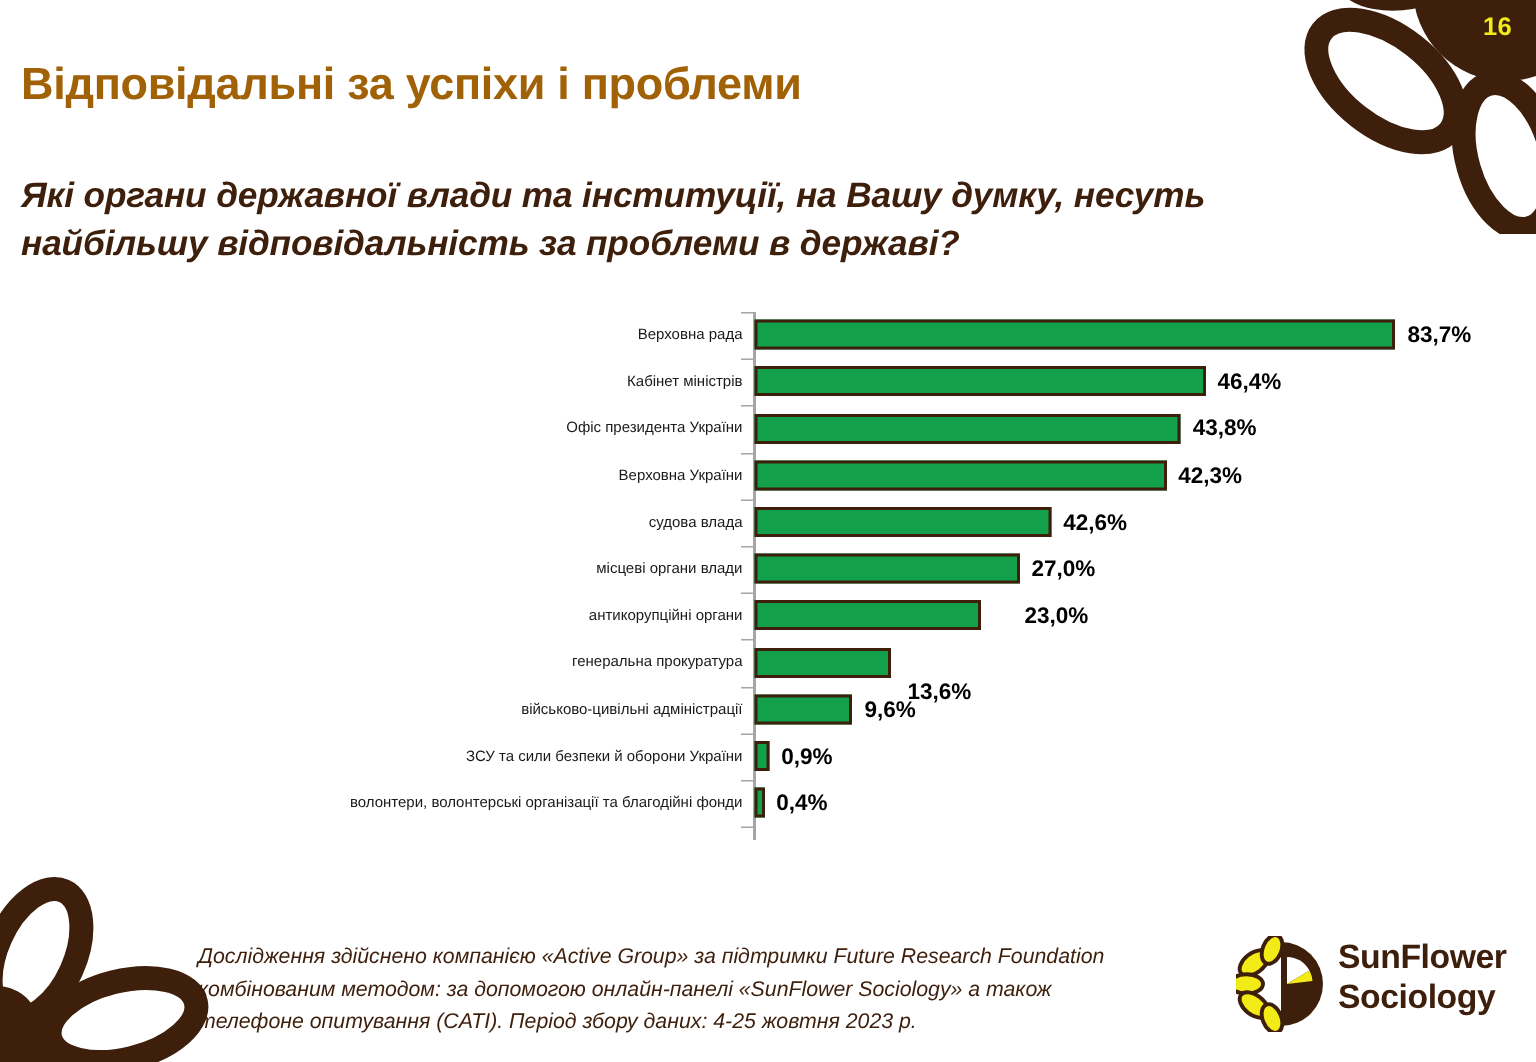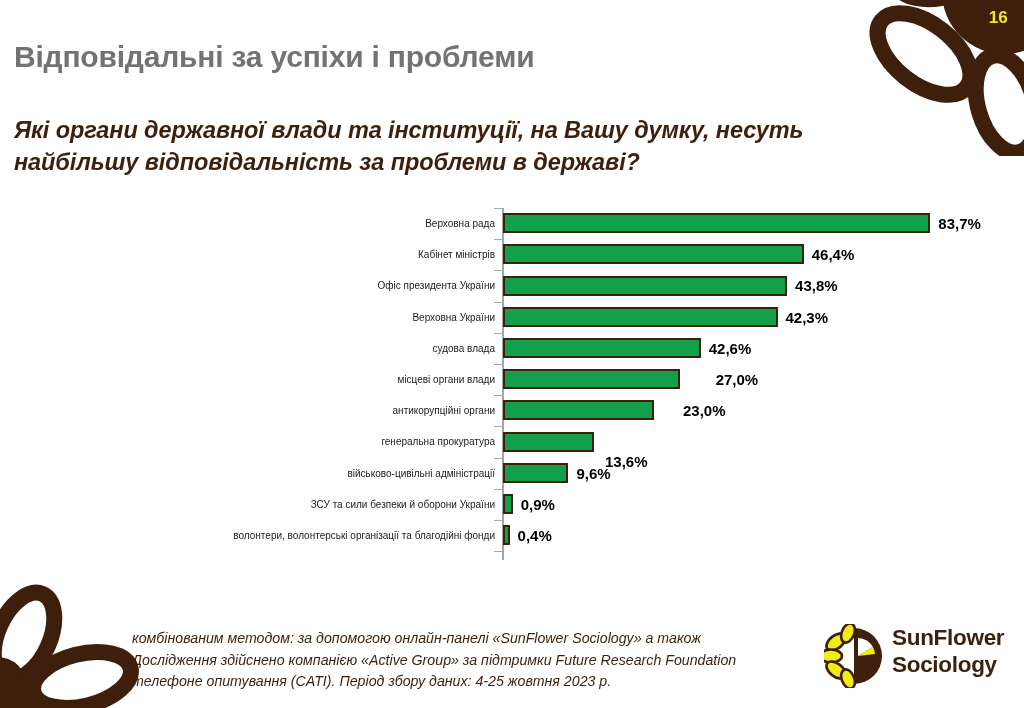--- a/index.html
+++ b/index.html
@@ -46,21 +46,21 @@
     letter-spacing: 0.2px;
   }
 
   
   .slide-title {
     position: absolute;
     left: 14px;
     top: 40px;
     font-size: 30px;
     font-weight: bold;
-    color: #737373;
+    color: #a16207;
     letter-spacing: -0.2px;
     white-space: nowrap;
   }
   .slide-question {
     position: absolute;
     left: 14px;
     top: 114px;
     width: 900px;
     font-size: 23.5px;
     font-weight: bold;
@@ -244,21 +244,21 @@
           <div class="tick" style="top: 0px;"></div>
           <div class="bar" style="width: 193.768px; background: rgb(18, 160, 74); border-color: rgb(61, 31, 12);"></div>
           <div class="bar-value" style="left: 708.769px;">42,6%</div>
         </div>
         <div class="row" style="top: 160px; width: 1010px;">
           <div class="cat-label-wrap">
             <div class="cat-label">місцеві органи влади</div>
           </div>
           <div class="tick" style="top: 0px;"></div>
           <div class="bar" style="width: 172.665px; background: rgb(18, 160, 74); border-color: rgb(61, 31, 12);"></div>
-          <div class="bar-value" style="left: 687.665px; margin-left: 28px;">27,0%</div>
+          <div class="bar-value" style="left: 687.665px;">27,0%</div>
         </div>
         <div class="row" style="top: 191.2px; width: 1010px;">
           <div class="cat-label-wrap">
             <div class="cat-label">антикорупційні органи</div>
           </div>
           <div class="tick" style="top: 0px;"></div>
           <div class="bar" style="width: 147.085px; background: rgb(18, 160, 74); border-color: rgb(61, 31, 12);"></div>
           <div class="bar-value" style="left: 683px;">23,0%</div>
         </div>
         <div class="row" style="top: 222.4px; width: 1010px;">
@@ -291,22 +291,22 @@
           </div>
           <div class="tick" style="top: 0px;"></div>
           <div class="bar" style="width: 2.558px; background: rgb(18, 160, 74); border-color: rgb(61, 31, 12);"></div>
           <div class="bar-value" style="left: 517.558px;">0,4%</div>
         </div>
         <div class="tick" style="top: 347.2px;"></div>
       </div>
   </div>
 
   <div class="footnote">
+    <div>Дослідження здійснено компанією «Active Group» за підтримки Future Research Foundation</div>
     <div>комбінованим методом: за допомогою онлайн-панелі «SunFlower Sociology» а також</div>
-    <div>Дослідження здійснено компанією «Active Group» за підтримки Future Research Foundation</div>
     <div>телефоне опитування (CATI). Період збору даних: 4-25 жовтня 2023 р.</div>
   </div>
 
   <div class="logo">
     <svg class="logo-mark" viewBox="0 0 64 64">
       <g fill="#F2EB18" stroke="#3D1F0C" stroke-width="2.6">
         <ellipse cx="12" cy="18" rx="11" ry="6.5" transform="rotate(-38 12 18)"></ellipse>
         <ellipse cx="7" cy="32" rx="11" ry="6.5"></ellipse>
         <ellipse cx="12" cy="46" rx="11" ry="6.5" transform="rotate(38 12 46)"></ellipse>
         <ellipse cx="24" cy="9" rx="10" ry="6.2" transform="rotate(-68 24 9)"></ellipse>

